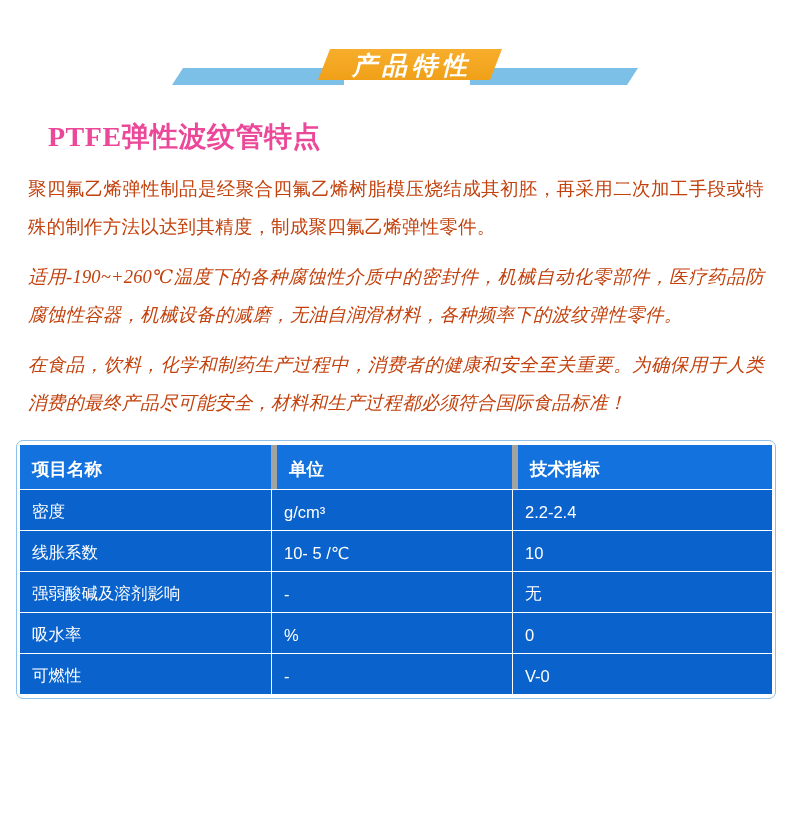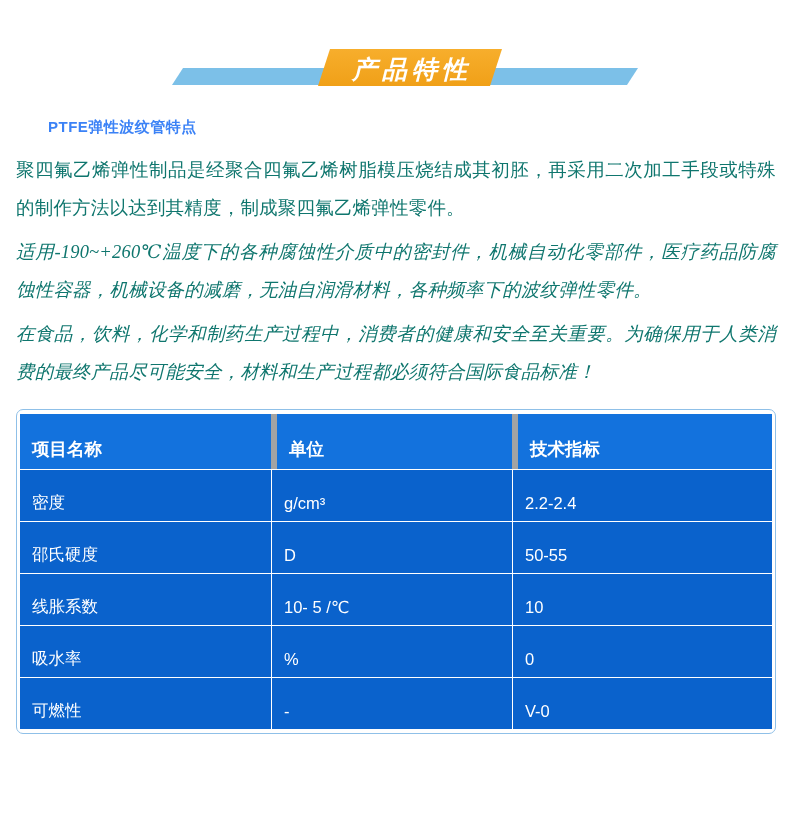--- a/index.html
+++ b/index.html
@@ -35,55 +35,55 @@
   .banner-rule.right {
     left: 470px;
     width: 168px;
     clip-path: polygon(0 0, 100% 0, calc(100% - 11px) 100%, 0 100%);
   }
   .banner-tag {
     position: absolute;
     left: 318px;
     top: 49px;
     width: 184px;
-    height: 37px;
+    height: 31px;
     background: #f5a623;
     background: linear-gradient(180deg, #f7ae2c 0%, #f0a018 100%);
     clip-path: polygon(12px 0, 100% 0, calc(100% - 12px) 100%, 0 100%);
     display: flex;
-    align-items: flex-end;
+    align-items: flex-start;
     justify-content: center;
   }
   .banner-tag-text {
     color: #ffffff;
     font-size: 25px;
     font-weight: bold;
     font-style: italic;
     letter-spacing: 5px;
     padding-left: 4px;
     white-space: nowrap;
   }
 
   
   .content {
     padding: 0 14px 0 16px;
   }
   .subtitle {
-    color: #3b82f6;
-    font-family: Liberation Sans, sans-serif;
-    font-size: 15px;
+    color: #ec4899;
+    font-family: Liberation Serif, serif;
+    font-size: 28px;
     margin: 0 0 14px 32px;
     letter-spacing: 0.5px;
   }
   .para {
-    color: #0f766e;
+    color: #c2410c;
     font-family: "Liberation Serif", "DejaVu Serif", serif;
     font-size: 18.5px;
     line-height: 38px;
-    margin: 0;
+    margin: 12px;
     text-align: justify;
     letter-spacing: 0.2px;
   }
   .para + .para {
     margin-top: 6px;
     font-style: italic;
   }
 
   
   .spec-table-wrap {
@@ -98,21 +98,21 @@
     border-collapse: separate;
     border-spacing: 0 1px;
     table-layout: fixed;
   }
   table.spec-table th,
   table.spec-table td {
     background: #0a62cc;
     color: #ffffff;
     font-size: 16.5px;
     height: 36px;
-    padding: 15px 0 0 12px;
+    padding: 4px 0 0 12px;
     text-align: left;
     vertical-align: middle;
     border-left: 1px solid #ffffff;
     font-weight: normal;
   }
   table.spec-table th:first-child,
   table.spec-table td:first-child {
     border-left: none;
   }
   table.spec-table thead th {
@@ -162,28 +162,28 @@
           <th>技术指标</th>
         </tr>
       </thead>
       <tbody id="spec-table-body">
           <tr>
             <td>密度</td>
             <td>g/cm³</td>
             <td>2.2-2.4</td>
           </tr>
           <tr>
-            <td>邵氏硬度</td>
-            <td>D</td>
-            <td>50-55</td>
-          </tr>
-          <tr>
             <td>线胀系数</td>
             <td>10- 5 /℃</td>
             <td>10</td>
+          </tr>
+          <tr>
+            <td>强弱酸碱及溶剂影响</td>
+            <td>-</td>
+            <td>无</td>
           </tr>
           <tr>
             <td>吸水率</td>
             <td>%</td>
             <td>0</td>
           </tr>
           <tr>
             <td>可燃性</td>
             <td>-</td>
             <td>V-0</td>

